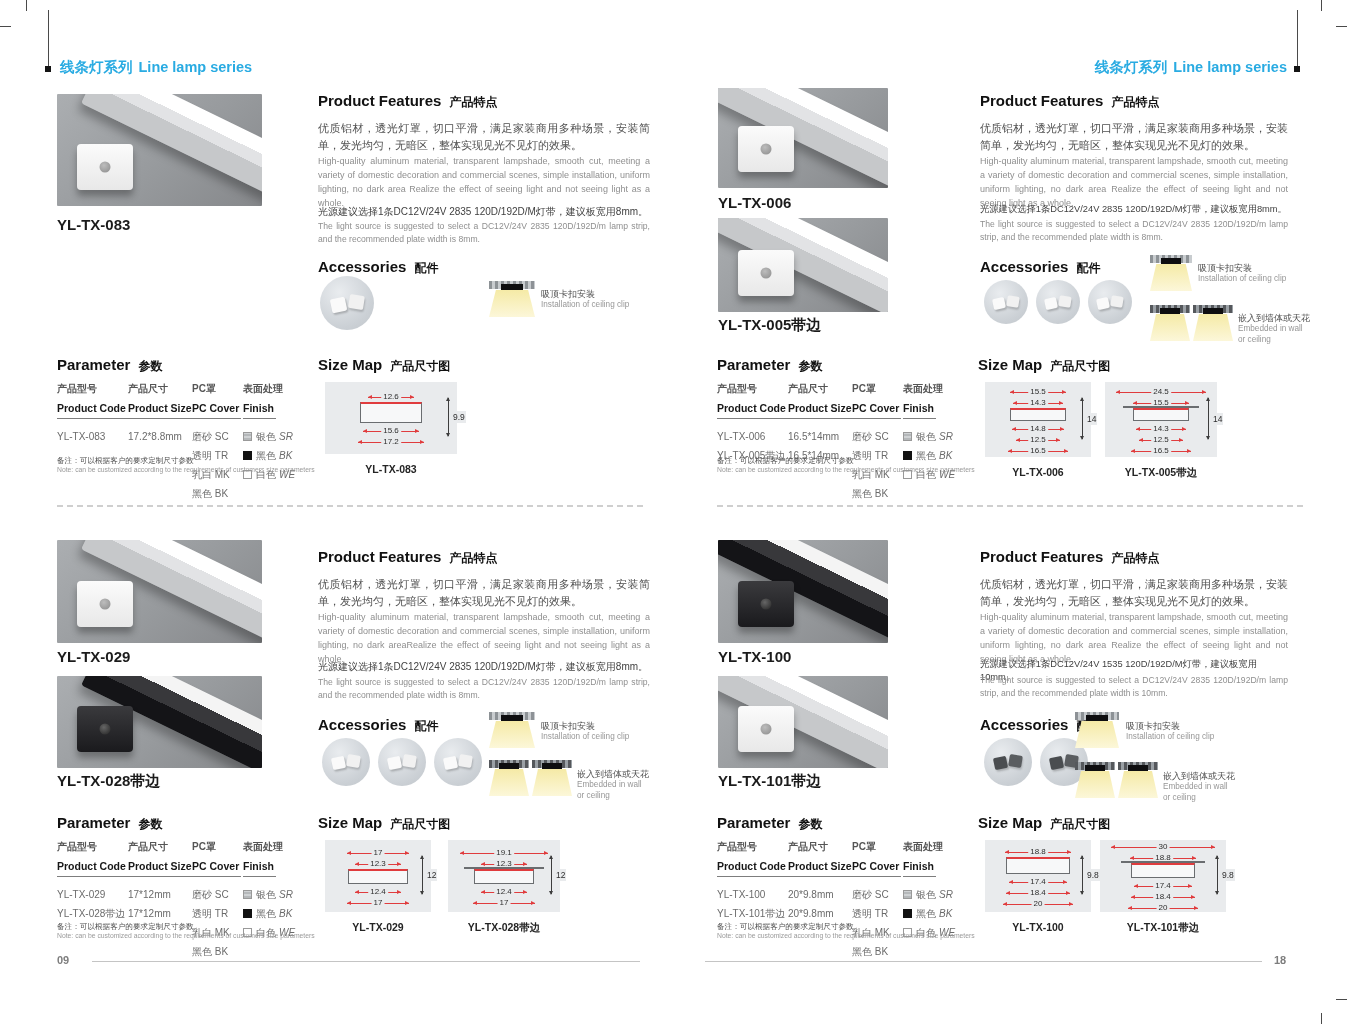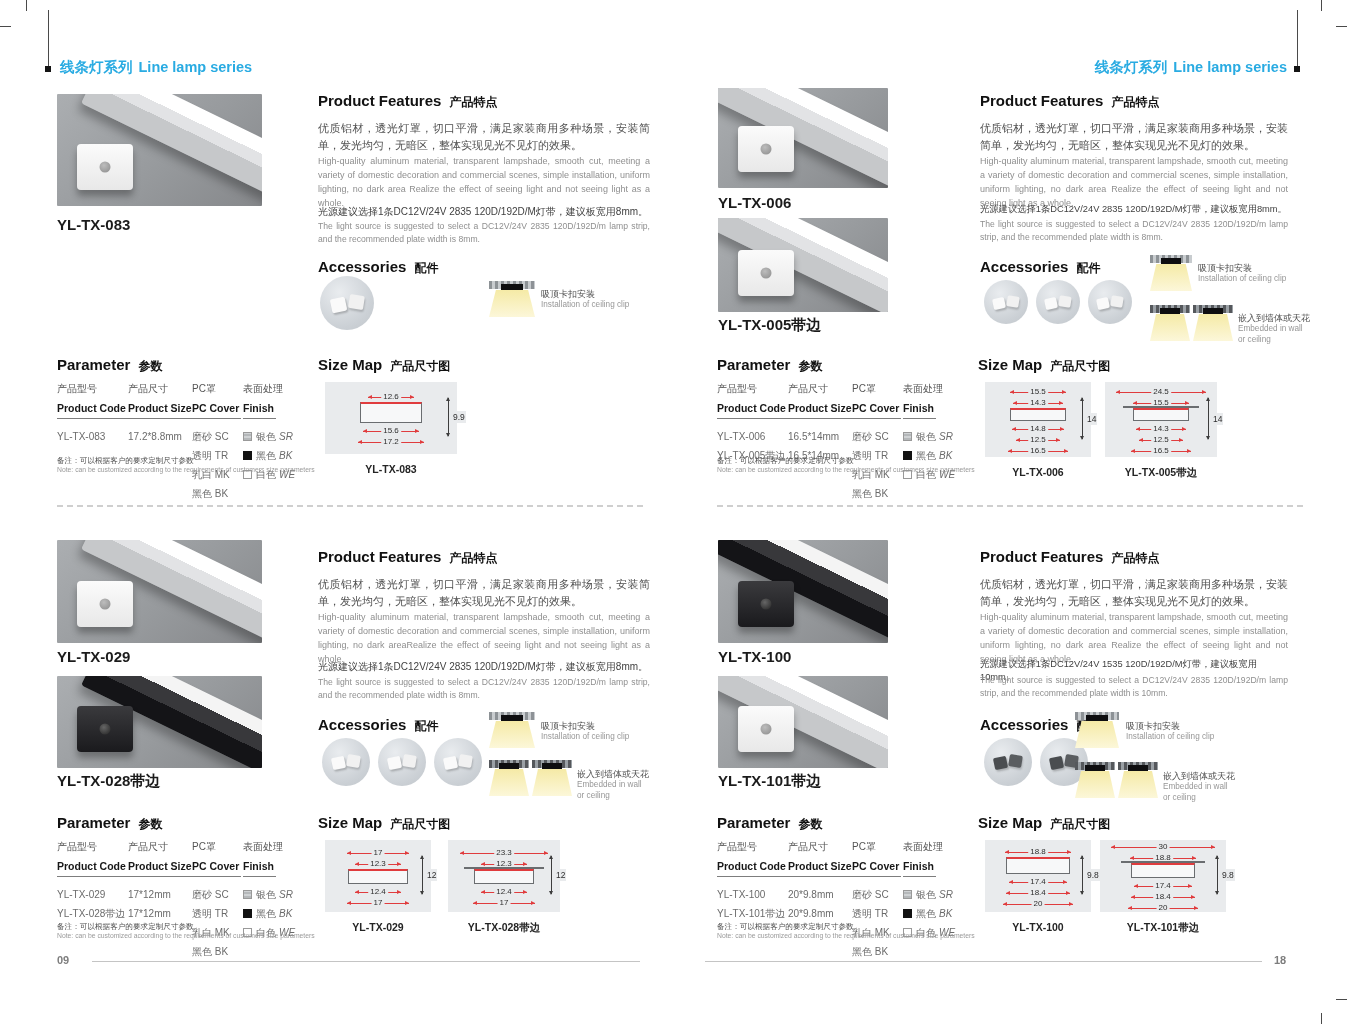--- a/index.html
+++ b/index.html
@@ -38,21 +38,21 @@
   .circ.dark::after{background:#5a5d60;}
   .inst{position:absolute;}
   .inst .top{height:8px;background:repeating-linear-gradient(90deg,#8d9296 0 3px,#c8cccf 3px 6px);position:relative;}
   .inst .top::after{content:'';position:absolute;left:26%;right:26%;top:3px;height:7px;background:#0e0e10;}
   .inst .cone{height:27px;margin-top:1px;background:linear-gradient(180deg,#f5eaa6,#fcf7d9);clip-path:polygon(15% 0,85% 0,100% 100%,0 100%);}
   .inst.embed .top{background:repeating-linear-gradient(90deg,#55585c 0 3px,#9aa0a5 3px 6px);}
   .ilabel-cn{position:absolute;font-size:9px;color:#4f4f4f;white-space:nowrap;}
   .ilabel-en{position:absolute;font-size:8.2px;color:#979797;width:74px;line-height:1.35;}
   
   .tcol{position:absolute;}
-  .tcol .hcn{font-size:10px;color:#555;margin-bottom:2px;white-space:nowrap;}
+  .tcol .hcn{font-size:10px;color:#555;margin-bottom:2px;white-space:nowrap;font-weight:bold;}
   .tcol .hen{display:inline-block;font-weight:bold;font-size:10.5px;color:#171717;border-bottom:1px solid #7d7d7d;padding:0 2px 4px 0;white-space:nowrap;}
   .tcol .cell{margin-top:6px;font-size:10px;color:#6b6b6b;line-height:13px;white-space:nowrap;}
   .tcol .cell.first{margin-top:11px;}
   .sw{display:inline-block;width:7px;height:7px;margin-right:4px;border:1px solid #999;vertical-align:-1px;}
   .sw.silver{background:repeating-linear-gradient(0deg,#b5b8ba 0 2px,#cfd2d4 2px 4px);}
   .sw.black{background:#121212;border-color:#121212;}
   .sw.white{background:#fff;}
   .fcode{font-style:italic;margin-left:3px;color:#6b6b6b;}
   .note1{position:absolute;font-size:7.6px;color:#4f4f4f;white-space:nowrap;}
   .note2{position:absolute;font-size:6.8px;color:#9a9a9a;white-space:nowrap;}
@@ -411,21 +411,21 @@
         <span class="num">17</span>
       </div>
     <div class="hdim">
         <span class="num">12</span>
       </div>
     <div class="smlabel">YL-TX-029</div>
   </div>
   <div class="smbox" style="left:448px;top:840px;width:112px;height:72px">
     <div class="dim" style="width:88px">
         <i class="ln"></i>
-        <span class="num">23.3</span>
+        <span class="num">19.1</span>
       </div>
     <div class="dim" style="width:46px">
         <i class="ln"></i>
         <span class="num">12.3</span>
       </div>
     <div class="prof flange" style="width:58px;height:12px"></div>
     <div class="dim" style="width:46px">
         <i class="ln"></i>
         <span class="num">12.4</span>
       </div>

